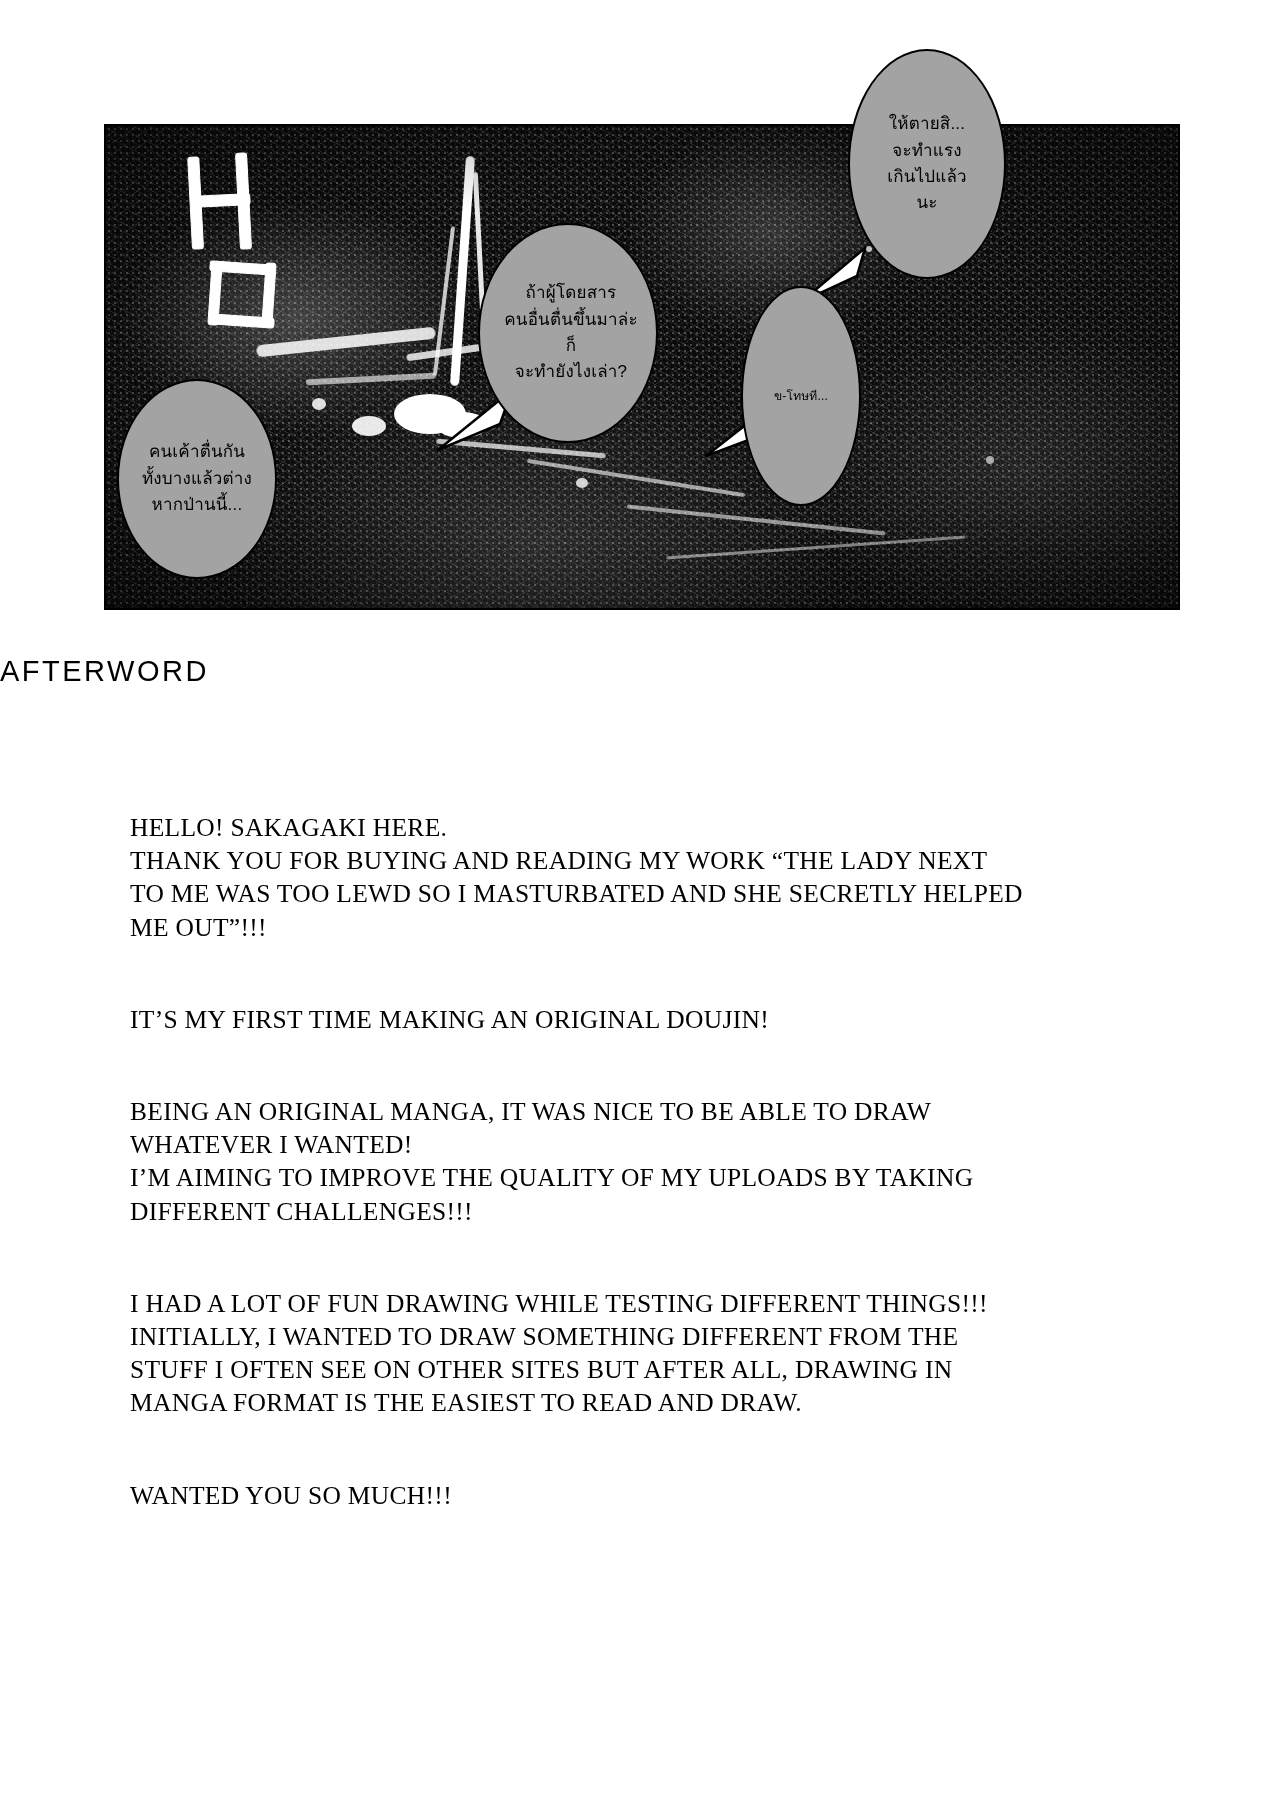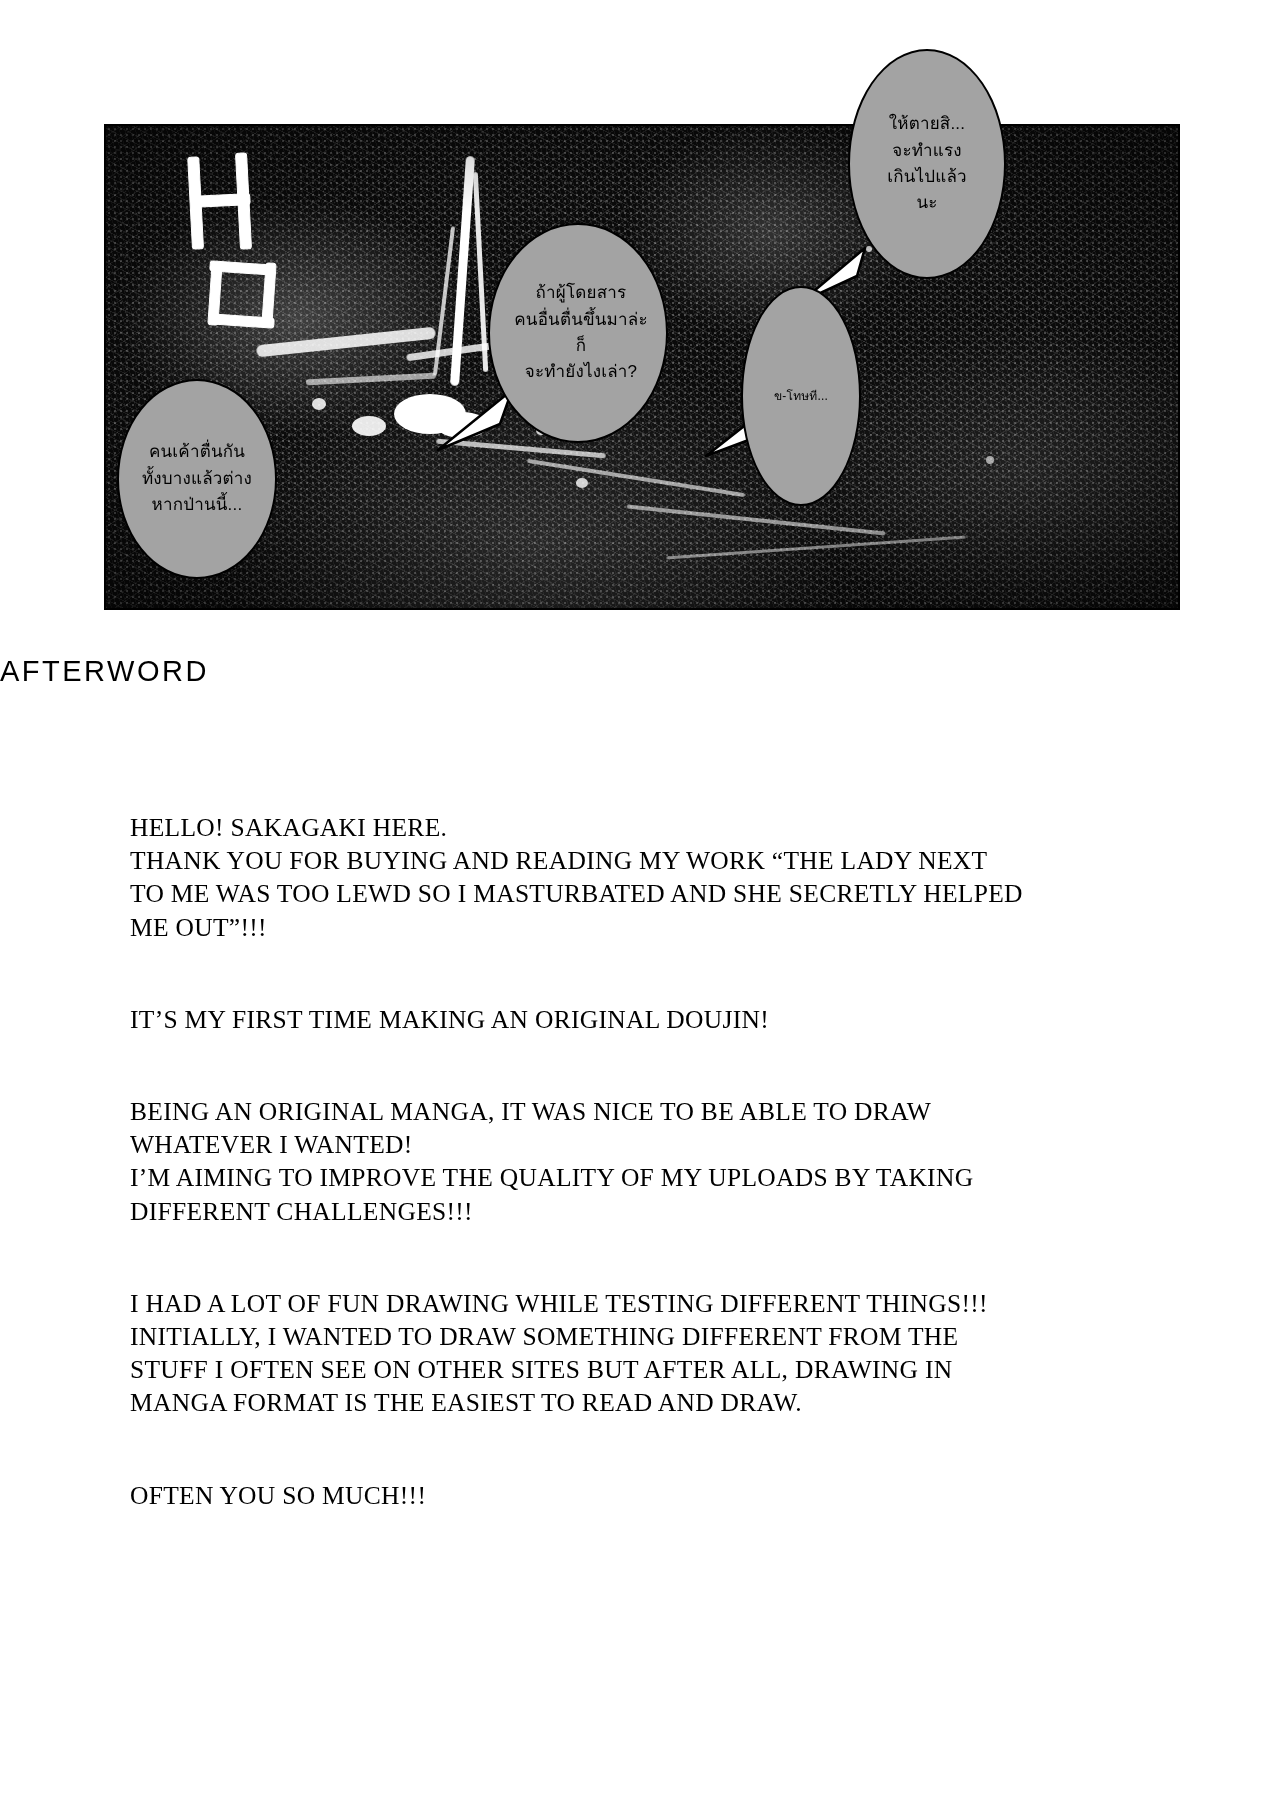--- a/index.html
+++ b/index.html
@@ -95,21 +95,21 @@
     letter-spacing: .2px;
     white-space: pre-line;
     z-index: 6;
   }
   .tail {
     position: absolute;
     z-index: 5;
   }
 
   #balloon-1 { left: 848px; top: 49px;  width: 158px; height: 230px; }
-  #balloon-2 { left: 488px; top: 223px; width: 180px; height: 220px; padding-left: 20px; }
+  #balloon-2 { left: 478px; top: 223px; width: 180px; height: 220px; padding-left: 20px; }
   #balloon-3 { left: 741px; top: 286px; width: 120px; height: 220px; font-size: 12px; }
   #balloon-4 { left: 117px; top: 379px; width: 160px; height: 200px; }
 
   
   #afterword-title {
     position: absolute;
     left: 0; top: 655px;
     width: 1280px;
     text-align: left;
     font-size: 29px;
@@ -203,14 +203,14 @@
 ME OUT”!!!</p>
   <p class="para">IT’S MY FIRST TIME MAKING AN ORIGINAL DOUJIN!</p>
   <p class="para">BEING AN ORIGINAL MANGA, IT WAS NICE TO BE ABLE TO DRAW
 WHATEVER I WANTED!
 I’M AIMING TO IMPROVE THE QUALITY OF MY UPLOADS BY TAKING
 DIFFERENT CHALLENGES!!!</p>
   <p class="para">I HAD A LOT OF FUN DRAWING WHILE TESTING DIFFERENT THINGS!!!
 INITIALLY, I WANTED TO DRAW SOMETHING DIFFERENT FROM THE
 STUFF I OFTEN SEE ON OTHER SITES BUT AFTER ALL, DRAWING IN
 MANGA FORMAT IS THE EASIEST TO READ AND DRAW.</p>
-  <p class="para">OFTEN YOU SO MUCH!!!</p>
+  <p class="para">WANTED YOU SO MUCH!!!</p>
 </div>
 
 </body></html>

